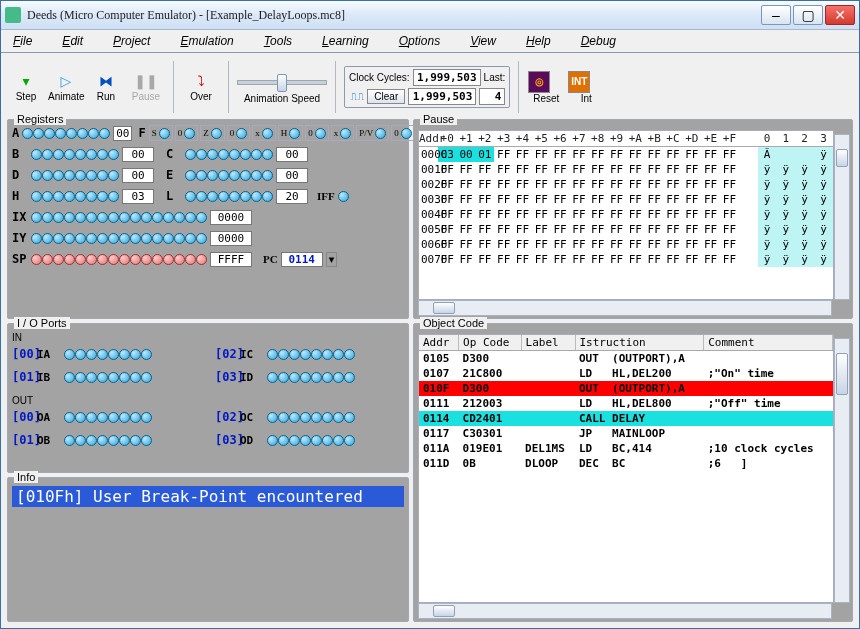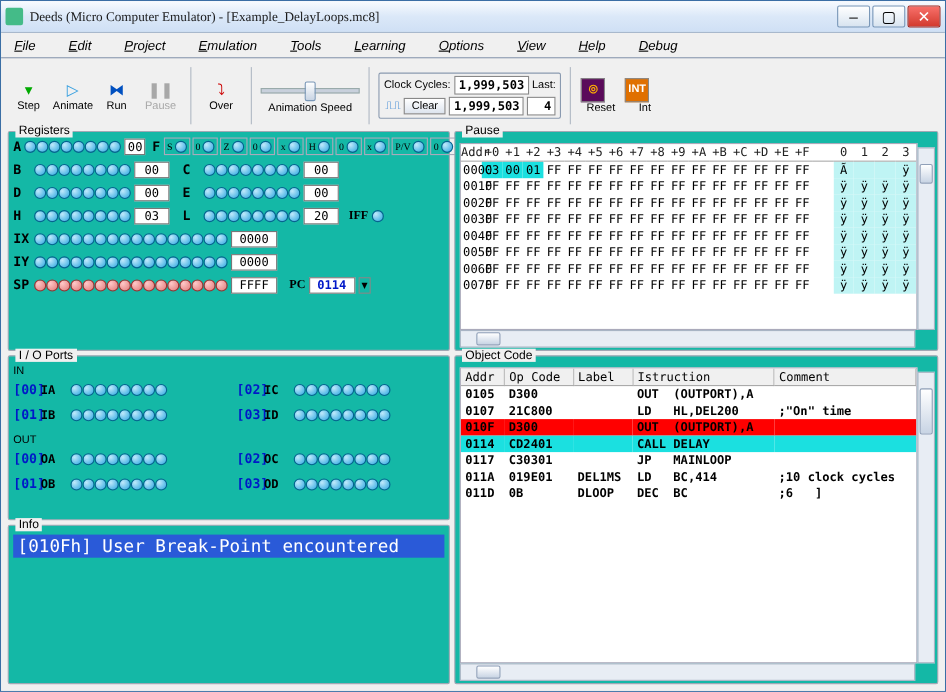--- a/index.html
+++ b/index.html
@@ -10,21 +10,21 @@
 .winbtns { display:flex; gap:2px; }
 .winbtn { width:28px; height:18px; border:1px solid #7a98b8; border-radius:2px; background:linear-gradient(#fff,#d8e4f0); display:flex; align-items:center; justify-content:center; font-size:14px; line-height:1; font-family:Arial; }
 .winbtn.close { background:linear-gradient(#f8706a,#d23a2e); border-color:#a02820; color:#fff; }
 .menubar { display:flex; gap:18px; padding:2px 6px; background:#f0f0f0; font-size:12px;font-style:italic; }
 .menubar span { padding:2px 6px; cursor:default; }
 .menubar span u { text-decoration:underline; }
 .tabbar { display:flex; padding:2px 6px 0; background:#f0f0f0; }
 .tab { padding:3px 10px; border:1px solid #8a9ab0; border-bottom:none; background:#e4ecf6; margin-right:2px; font-size:11px; border-radius:3px 3px 0 0; }
 .tab.active { background:#fff; position:relative; top:1px; }
 .workspace { flex:1; background:#f0f0f0; border-top:1px solid #8a9ab0; padding:6px; display:grid; grid-template-columns:402px 1fr; grid-template-rows:56px 200px 1fr; gap:4px; overflow:hidden; }
-.panel { border:1px solid #a0a8b4; background:#14b8a6; border-radius:2px; padding:2px 4px 4px; box-sizing:border-box; position:relative; }
+.panel { border:1px solid #a0a8b4; background:#a3a3a3; border-radius:2px; padding:2px 4px 4px; box-sizing:border-box; position:relative; }
 .panel legend, .panel .lgd { position:absolute; top:-7px; left:6px; background:#f0f0f0; padding:0 3px; font-size:11px; }
 .toolbar { grid-column:1/3; grid-row:1; display:flex; align-items:center; gap:8px; border:none; background:#f0f0f0; padding:0; }
 .tbgroup { display:flex; gap:2px; align-items:flex-end;}
 .tbbtn { width:36px; text-align:center; font-size:10px; line-height:1.1; padding:2px 0; border:1px solid transparent; cursor:default;}
 .tbico { height:18px; display:flex; align-items:center; justify-content:center; font-size:14px;}
 .ccbox { border:1px solid #8a9ab0; border-radius:2px; padding:2px 4px; display:flex; flex-direction:column; align-items:end; font-size:10px; gap:2px; }
 .ccrow { display:flex; align-items:center; gap:3px; }
 .ccfield { width:60px; text-align:right; font-family:Consolas,monospace; font-weight:bold; border:1px solid #888; background:#fff; padding:1px 3px; font-size:11px; }
 .smallbtn { border:1px solid #888; background:linear-gradient(#fff,#dde4ee); padding:1px 5px; font-size:10px; min-width:26px; text-align:center;}
 .sqbtn { width:20px; height:20px; border:1px solid #888; display:flex; align-items:center; justify-content:center; font-weight:bold; font-size:10px;}
@@ -707,20 +707,27 @@
                 <td>LD   HL,DEL200</td>
                 <td>;"On" time</td>
               </tr>
               <tr class="rd">
                 <td>010F</td>
                 <td>D300</td>
                 <td></td>
                 <td>OUT  (OUTPORT),A</td>
                 <td></td>
               </tr>
+              <tr class="">
+                <td>0111</td>
+                <td>212003</td>
+                <td></td>
+                <td>LD   HL,DEL800</td>
+                <td>;"Off" time</td>
+              </tr>
               <tr class="cy">
                 <td>0114</td>
                 <td>CD2401</td>
                 <td></td>
                 <td>CALL DELAY</td>
                 <td></td>
               </tr>
               <tr class="">
                 <td>0117</td>
                 <td>C30301</td>

